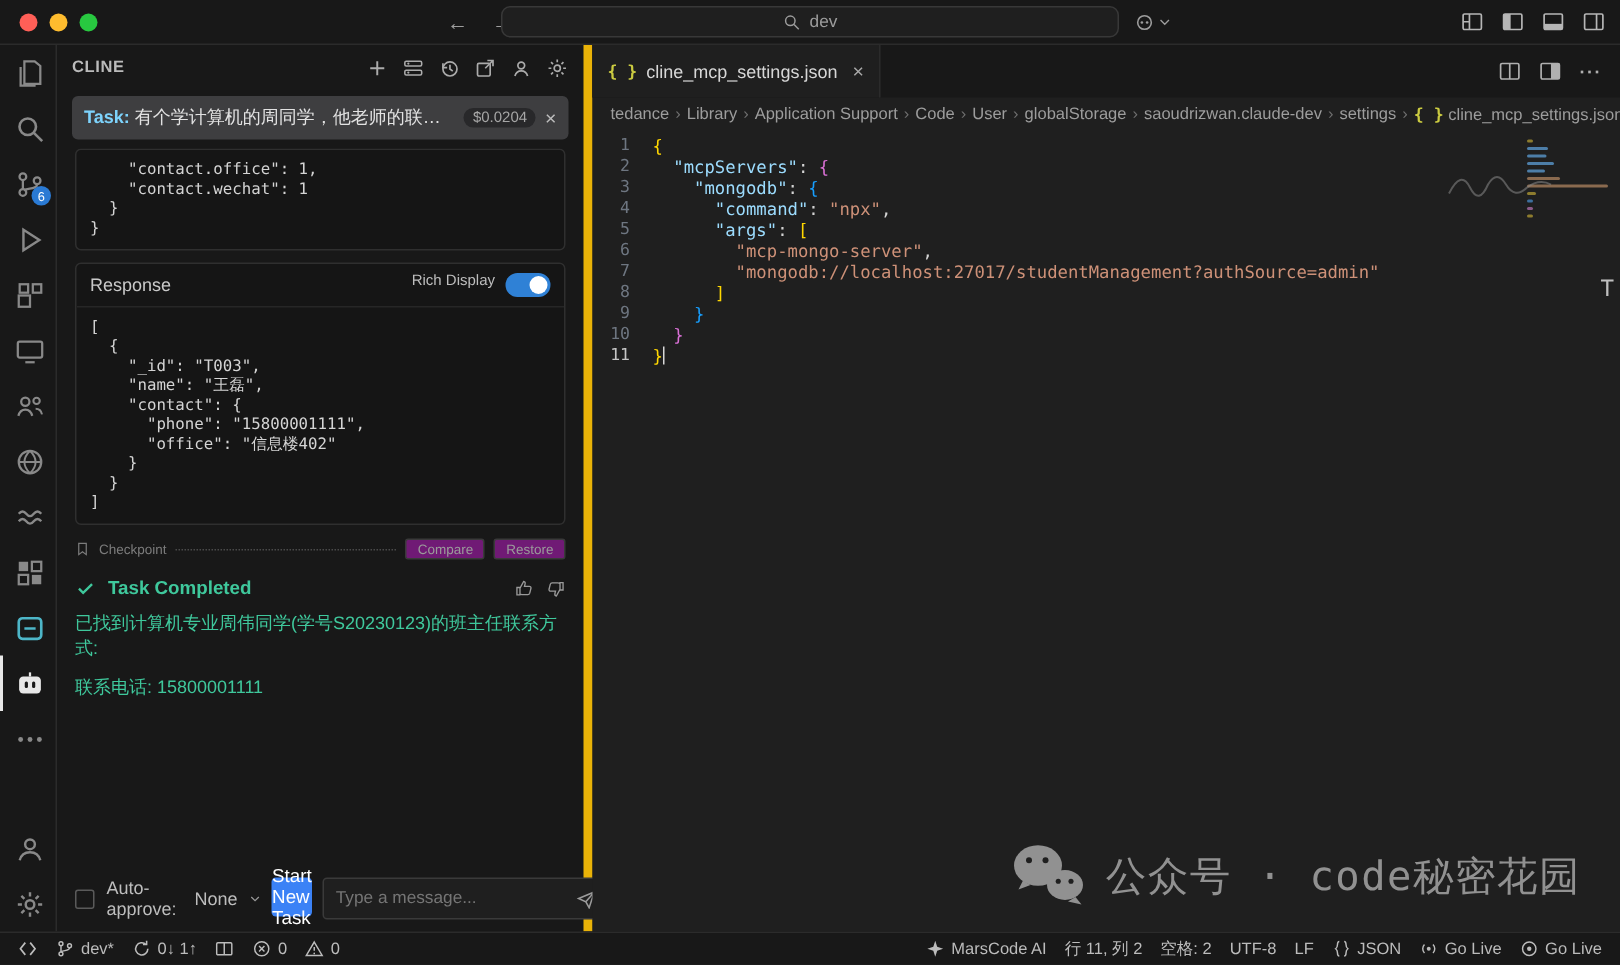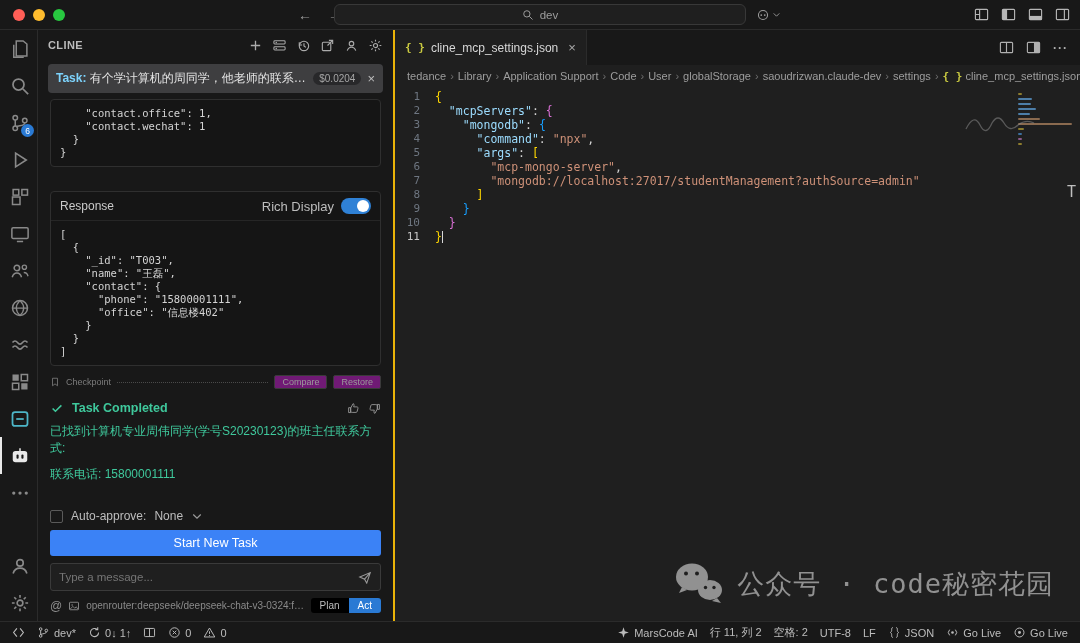--- a/index.html
+++ b/index.html
@@ -20,53 +20,53 @@
 
 .main{flex:1;display:flex;min-height:0}
 
 .activitybar{width:38px;background:#181818;border-right:1px solid #2b2b2b;display:flex;flex-direction:column;align-items:stretch;flex:none}
 .ab-item{height:37px;display:flex;align-items:center;justify-content:center;color:#898989;position:relative;border-left:2px solid transparent;cursor:pointer}
 .ab-item .icn{width:20px;height:20px}
 .ab-item.active{color:#e8e8e8;border-left-color:#e8e8e8}
 .ab-badge{position:absolute;right:3px;bottom:4px;background:#2a7ad4;color:#fff;font-size:8.5px;min-width:13px;height:13px;border-radius:7px;display:flex;align-items:center;justify-content:center;padding:0 2px}
 .ab-spacer{flex:1}
 
-.sidebar{width:357px;background:#181818;border-right:2px solid #eab308;display:flex;flex-direction:column;flex:none;min-height:0}
+.sidebar{width:357px;background:#181818;border-right:6px solid #eab308;display:flex;flex-direction:column;flex:none;min-height:0}
 .cline-header{height:30px;display:flex;align-items:center;padding:0 10px;flex:none}
 .cline-title{font-size:11px;font-weight:bold;color:#bbb;letter-spacing:.4px}
 .cline-actions{margin-left:auto;display:flex;gap:9px;color:#ababab;align-items:center}
 .cline-actions .icn{width:15px;height:15px;cursor:pointer}
 .task-banner{margin:4px 10px 6px;background:#3e3e40;border-radius:4px;padding:6px 8px;display:flex;align-items:center;gap:6px;flex:none}
 .task-text{flex:1;white-space:nowrap;overflow:hidden;text-overflow:ellipsis;color:#e2e2e2;font-size:12px}
 .task-text b{color:#7dd3fc}
 .cost-badge{background:#28282a;color:#a6a6a6;font-size:10px;border-radius:9px;padding:1px 6px;flex:none}
 .task-close{color:#bdbdbd;font-size:13px;cursor:pointer;flex:none}
 .chat-scroll{flex:1;overflow:hidden;min-height:0}
 .code-block{margin:0 12px;background:#151515;border:1px solid #2f2f2f;border-radius:4px;overflow:hidden}
 .code-block .body{padding:7px 9px;font-family:"DejaVu Sans Mono","Liberation Mono",monospace}
 .cb-line{font-size:10.5px;line-height:13px;color:#d4d4d4;white-space:pre}
 .resp-head{display:flex;align-items:center;padding:6px 9px;border-bottom:1px solid #262626}
 .resp-title{font-size:12px;color:#c9c9c9}
-.resp-right{margin-left:auto;display:flex;align-items:center;gap:7px;font-size:13px;color:#bdbdbd}
+.resp-right{margin-left:auto;display:flex;align-items:flex-start;gap:7px;font-size:10px;color:#bdbdbd}
 .toggle{width:30px;height:16px;border-radius:8px;background:#2f81d6;position:relative;cursor:pointer}
 .toggle::after{content:"";position:absolute;right:2px;top:2px;width:12px;height:12px;border-radius:50%;background:#fff}
 .checkpoint{margin:9px 12px 0;display:flex;align-items:center;gap:6px;color:#7c7c7c;font-size:9px}
 .checkpoint .icn{width:10px;height:10px}
 .cp-line{flex:1;border-top:1px dotted #4a4a4a;height:0}
 .cp-btn{background:#701a75;border:1px solid #3a3a3a;color:#9b9b9b;font-size:9px;border-radius:2px;padding:1px 7px;cursor:pointer}
 .row-head{margin:12px 12px 0;display:flex;align-items:center;gap:8px}
 .row-head .check{width:14px;height:14px;color:#3fc89c;flex:none}
 .row-head .label{font-size:12.5px;font-weight:bold;color:#e0e0e0}
 .row-head .label.green{color:#3fc89c}
 .row-head .right{margin-left:auto;display:flex;gap:8px;color:#9a9a9a;align-items:center}
 .row-head .right .icn{width:13px;height:13px;cursor:pointer}
 .completion{margin:8px 12px;color:#3fc89c;font-size:12px}
 .comp-line{line-height:17px;min-height:9px}
 
-.sidebar-bottom{flex:none;padding:4px 12px 8px;display:flex;flex-direction:column;gap:7px}
+.sidebar-bottom{flex:none;padding:4px 12px 8px;display:flex;flex-direction:row;gap:7px}
 .auto-approve{display:flex;align-items:center;gap:8px;color:#bdbdbd;font-size:12px}
 .aa-check{width:13px;height:13px;border:1px solid #5a5a5a;border-radius:2px;background:transparent;flex:none;cursor:pointer}
 .aa-chevron{width:12px;height:12px;color:#9a9a9a}
 .start-btn{height:26px;background:#3b82f6;border-radius:3px;color:#fff;font-size:12.5px;display:flex;align-items:center;justify-content:center;cursor:pointer}
 .msg-box{height:28px;background:#1f1f1f;border:1px solid #3a3a3a;border-radius:3px;display:flex;align-items:center;padding:0 8px;gap:6px}
 .msg-box input{flex:1;background:transparent;border:none;outline:none;color:#ccc;font-size:11.5px;font-family:inherit}
 .msg-box input::placeholder{color:#757575}
 .msg-box .icn{width:14px;height:14px;color:#9a9a9a;cursor:pointer}
 .cline-footer{display:flex;align-items:center;gap:6px;color:#8f8f8f;font-size:10.5px}
 .cline-footer .at{font-size:12px;cursor:pointer}
@@ -367,21 +367,21 @@
       <div class="chat-scroll">
         <div class="code-block">
           <div class="body" id="block1-lines">
               <div class="cb-line">    "contact.office": 1,</div>
               <div class="cb-line">    "contact.wechat": 1</div>
               <div class="cb-line">  }</div>
               <div class="cb-line">}</div>
             </div>
         </div>
 
-        <div class="code-block" style="margin-top:24px">
+        <div class="code-block" style="margin-top:8px">
           <div class="resp-head">
             <span class="resp-title">Response</span>
             <span class="resp-right">
               <span>Rich Display</span>
               <span class="toggle"></span>
             </span>
           </div>
           <div class="body" id="response-lines">
               <div class="cb-line">[</div>
               <div class="cb-line">  {</div>

